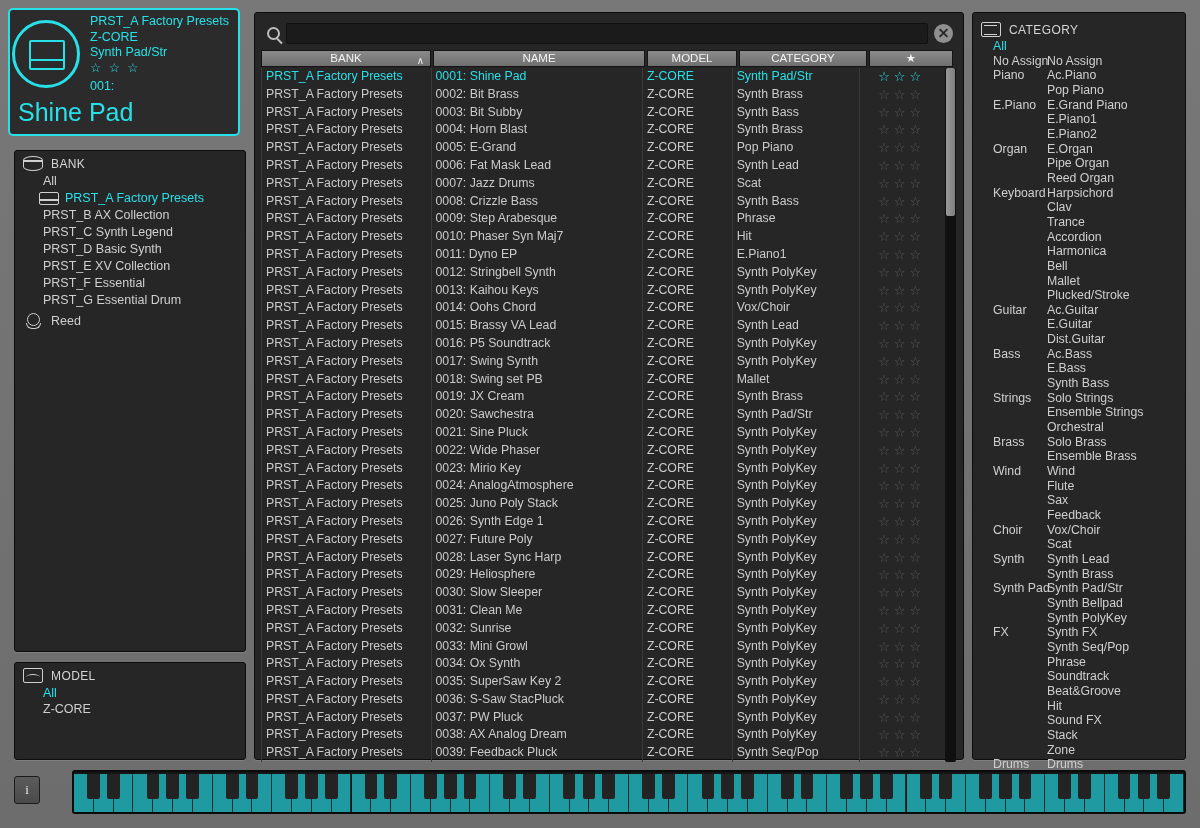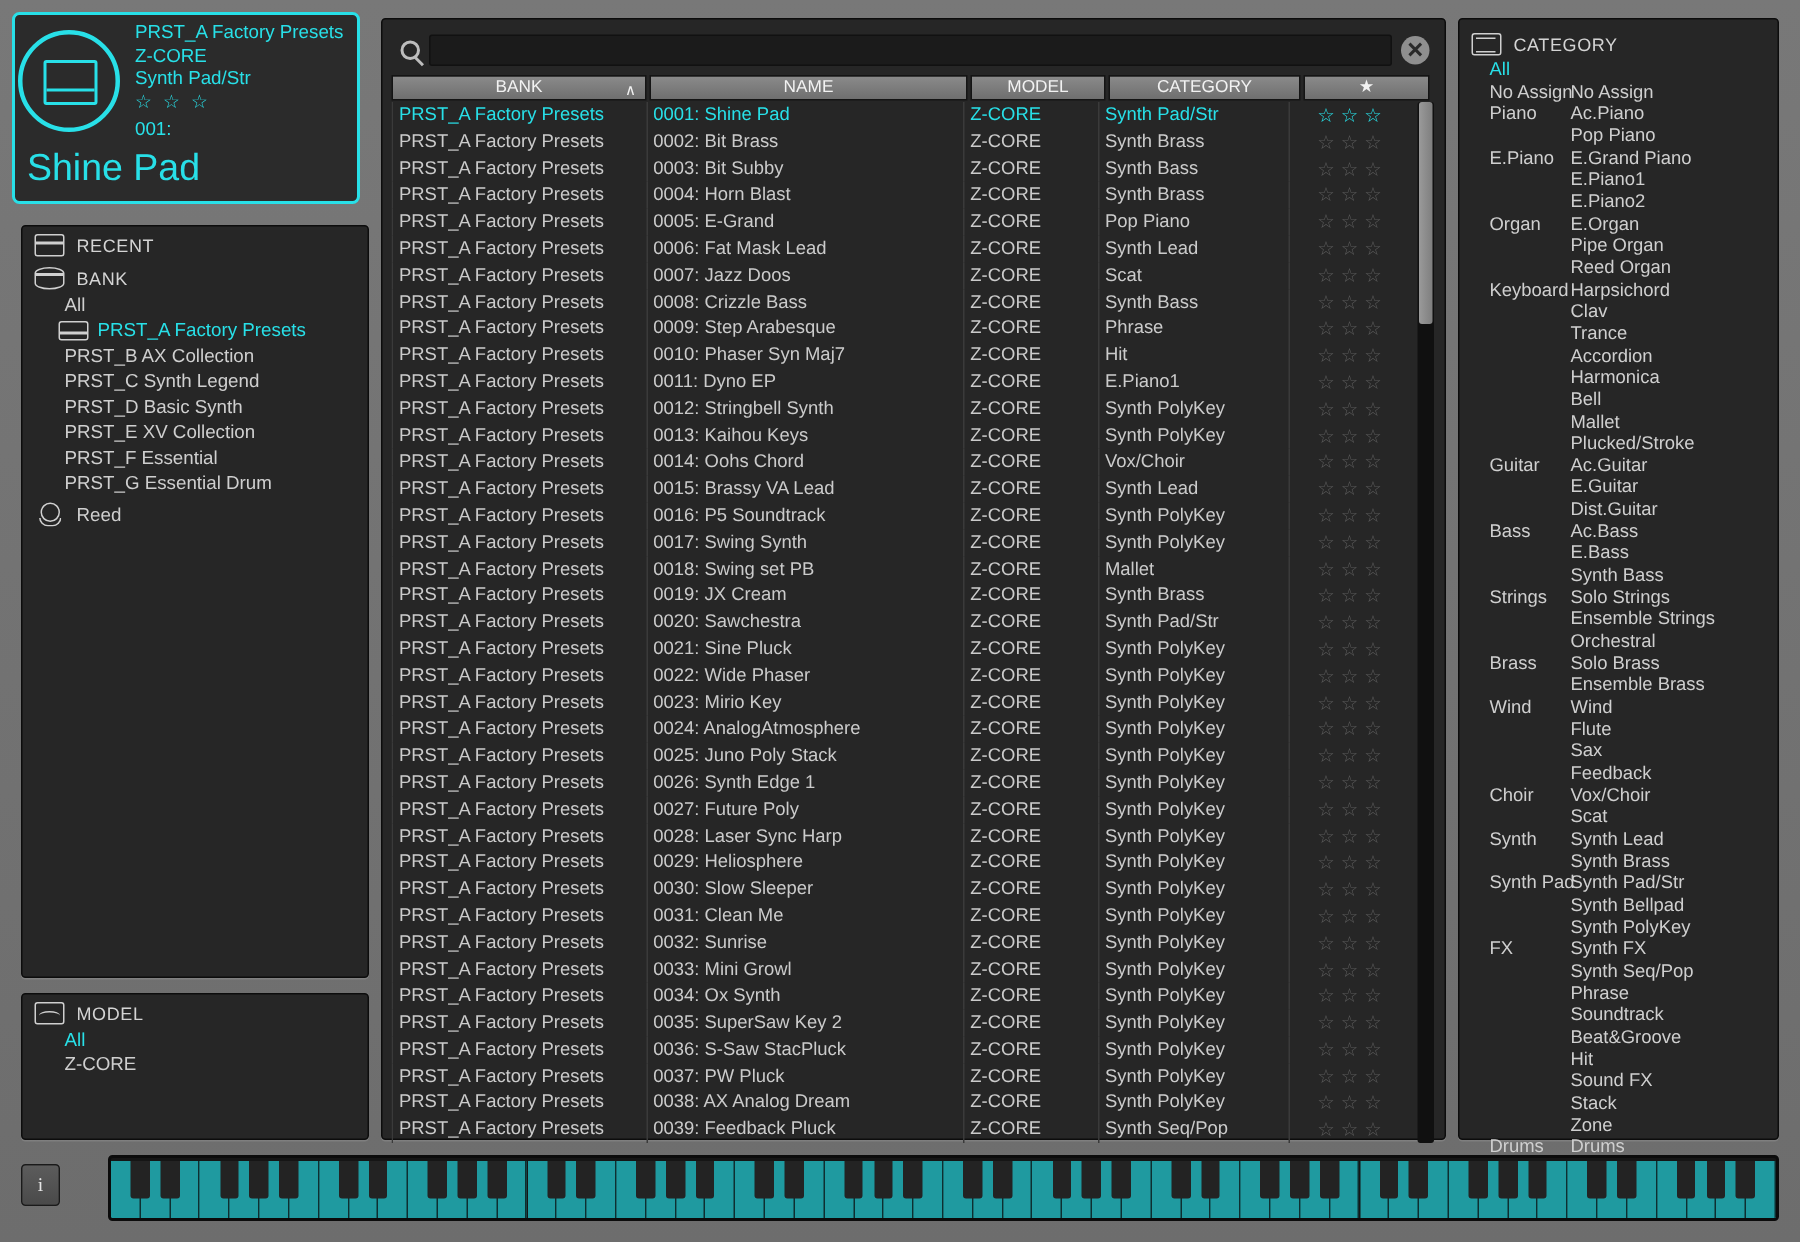--- a/index.html
+++ b/index.html
@@ -206,24 +206,20 @@
       <div>PRST_A Factory Presets</div>
       <div>Z-CORE</div>
       <div>Synth Pad/Str</div>
       <div id="ph-stars">☆ ☆ ☆</div>
     </div>
     <div id="ph-num">001:</div>
     <div id="ph-name">Shine Pad</div>
   </div>
 
   <div id="bank-panel" class="panel">
-    <div class="side-head">
-      <span class="ico recent"></span>
-      <span>RECENT</span>
-    </div>
     <div class="side-head">
       <span class="ico bank"></span>
       <span>BANK</span>
     </div>
     <div class="bank-list" id="bank-list">
       <div class="bank-row all">All</div>
     <div class="bank-row withicon sel"><span class="bico"></span><span>PRST_A Factory Presets</span></div>
         <div class="bank-row"><span>PRST_B AX Collection</span></div>
         <div class="bank-row"><span>PRST_C Synth Legend</span></div>
         <div class="bank-row"><span>PRST_D Basic Synth</span></div>
@@ -305,21 +301,21 @@
           </div>
           <div class="row">
             <div class="cell c-bank">PRST_A Factory Presets</div>
             <div class="cell c-name">0006: Fat Mask Lead</div>
             <div class="cell c-model">Z-CORE</div>
             <div class="cell c-cat">Synth Lead</div>
             <div class="cell stars c-star">☆☆☆</div>
           </div>
           <div class="row">
             <div class="cell c-bank">PRST_A Factory Presets</div>
-            <div class="cell c-name">0007: Jazz Doos</div>
+            <div class="cell c-name">0007: Jazz Drums</div>
             <div class="cell c-model">Z-CORE</div>
             <div class="cell c-cat">Scat</div>
             <div class="cell stars c-star">☆☆☆</div>
           </div>
           <div class="row">
             <div class="cell c-bank">PRST_A Factory Presets</div>
             <div class="cell c-name">0008: Crizzle Bass</div>
             <div class="cell c-model">Z-CORE</div>
             <div class="cell c-cat">Synth Bass</div>
             <div class="cell stars c-star">☆☆☆</div>

